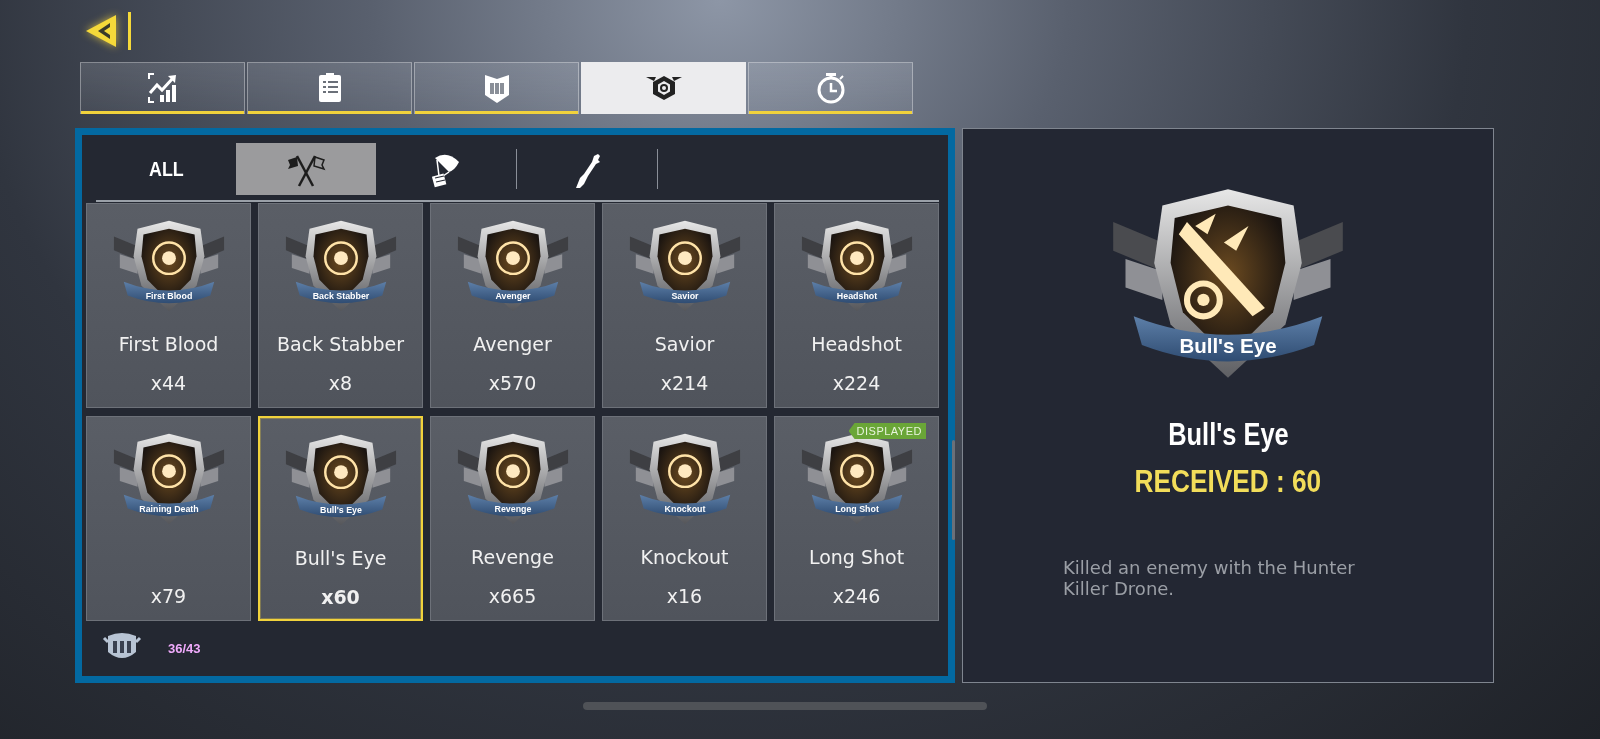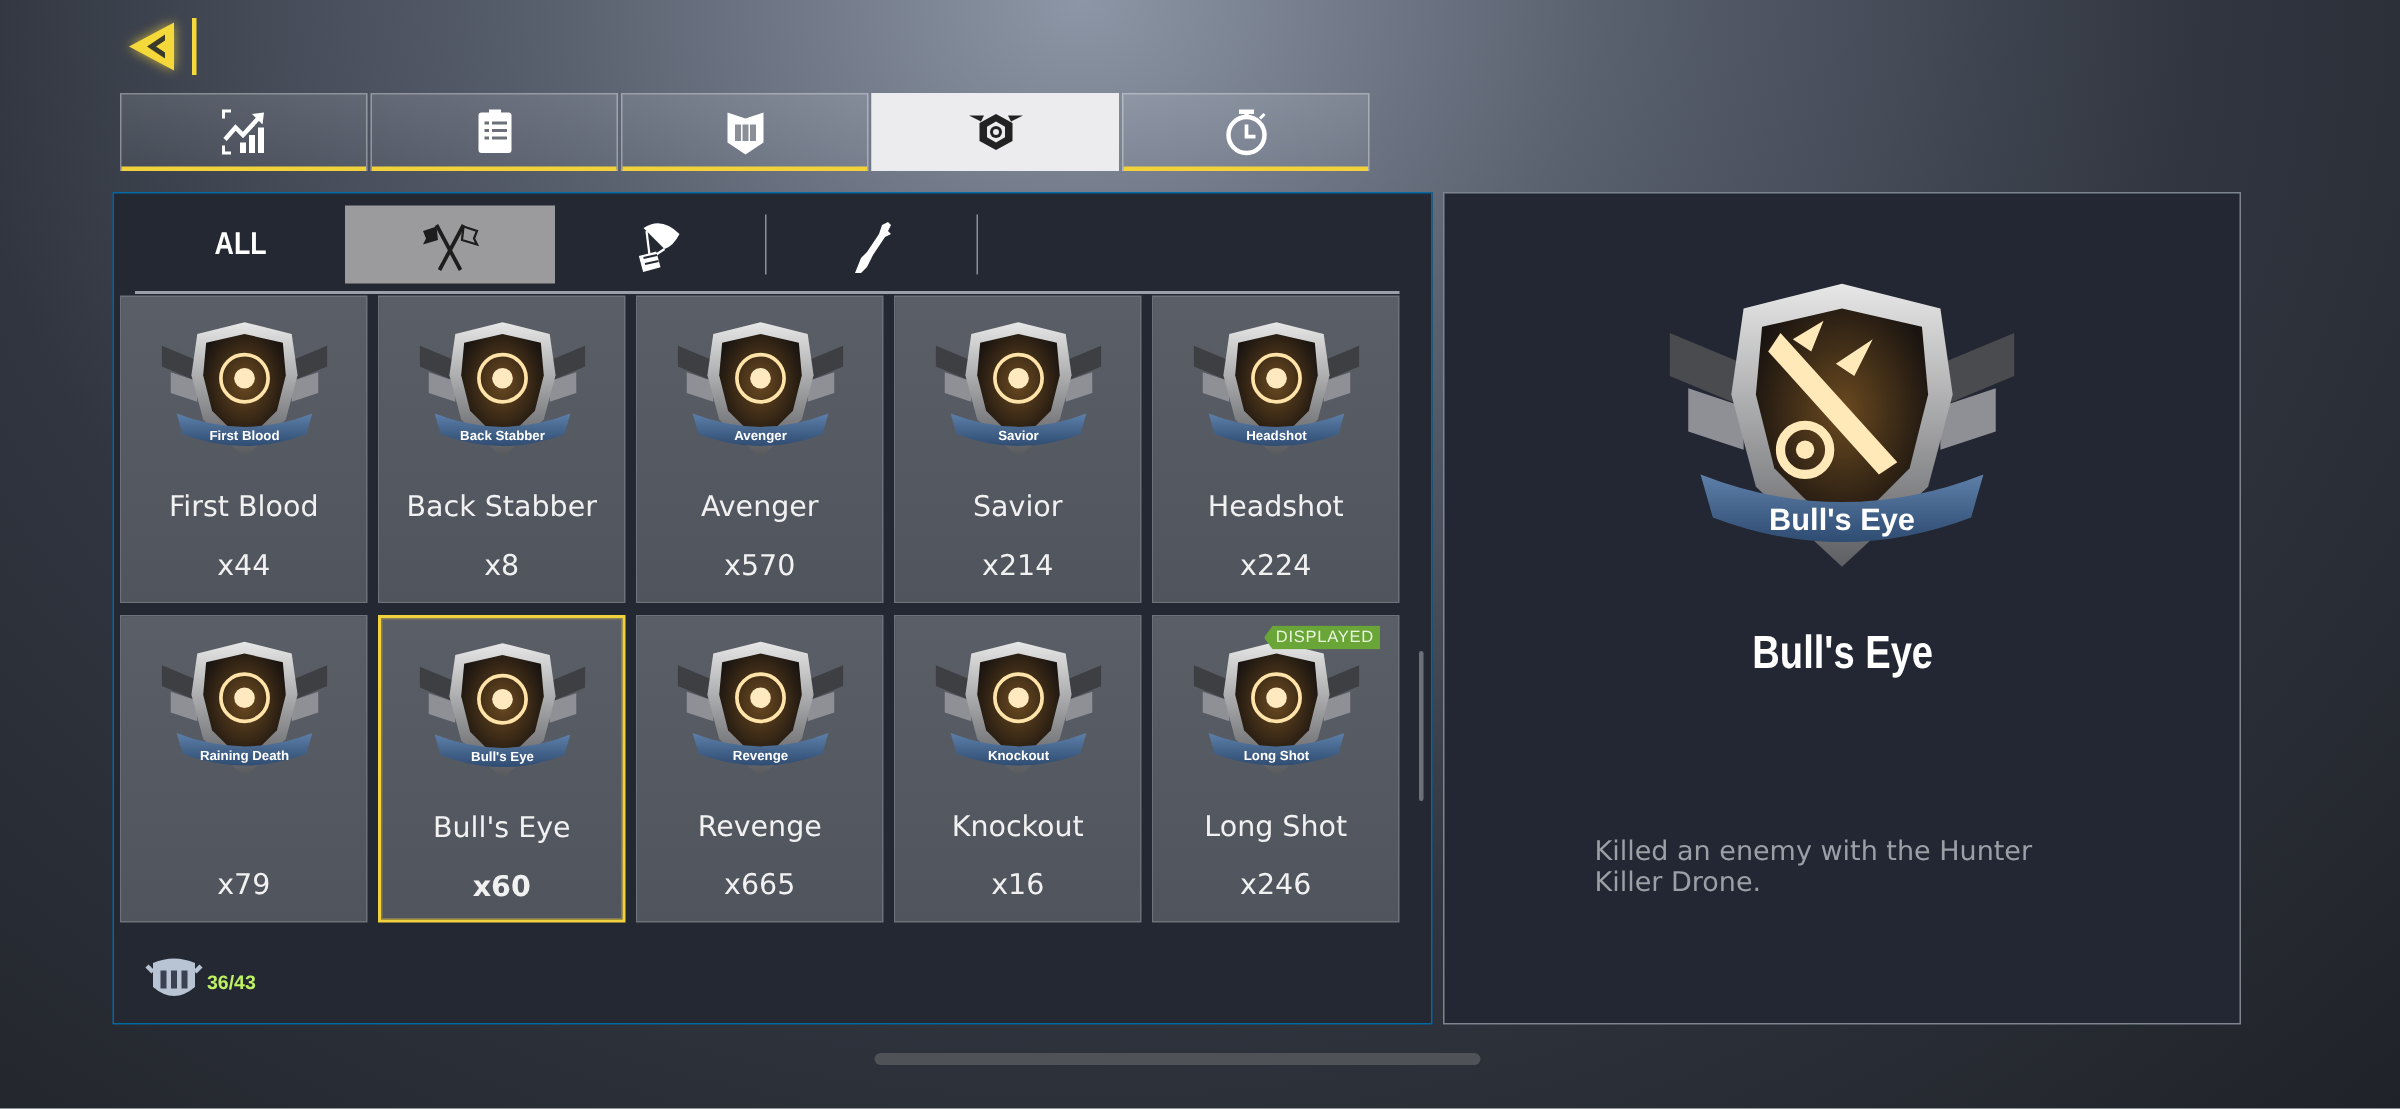--- a/index.html
+++ b/index.html
@@ -37,21 +37,21 @@
     display: flex; align-items: center; justify-content: center; position: relative; cursor: pointer;
   }
   .top-tab::after { content: ""; position: absolute; left: 0; right: 0; bottom: -1px; height: 3px; background: #f1d23c; }
   .top-tab.active { background: #ececee; border-color: #ececee; }
   .top-tab.active::after { display: none; }
   .top-tab svg { width: 34px; height: 34px; }
 
   
   .left-panel {
     position: absolute; left: 75px; top: 128px; width: 880px; height: 555px;
-    background: #242832; border: 1px solid #0369a1;
+    background: #242832; border: 7px solid #0369a1;
   }
   .sub-tabs { position: absolute; left: 14px; top: 8px; height: 52px; display: flex; align-items: center; }
   .sub-tab { height: 52px; display: flex; align-items: center; justify-content: center; cursor: pointer; }
   .sub-tab.all { width: 140px; }
   .sub-tab.all span { font-family: "Liberation Sans", sans-serif; font-weight: bold; font-size: 21px; color: #fff; transform: scaleX(0.85); display: inline-block; }
   .sub-tab.active { width: 140px; background: #9b9b9d; }
   .sub-tab.icon { width: 140px; }
   .sub-tab svg { width: 42px; height: 42px; }
   .sub-divider { width: 1px; height: 40px; background: #8a8f98; }
   .sub-underline { position: absolute; left: 14px; top: 65px; width: 843px; height: 2px; background: #9aa0a8; }
@@ -68,21 +68,21 @@
   .card .count { position: absolute; top: 168px; width: 100%; text-align: center; font-size: 19px; color: #f1f1f1; }
   .card.selected .count { font-weight: bold; }
   .displayed-badge {
     position: absolute; top: 6px; right: 12px; background: #6aa637; color: #e8f4dc;
     font-family: "Liberation Sans", sans-serif; font-size: 11px; font-weight: normal; padding: 2px 4px 2px 8px; letter-spacing: 0.5px;
     clip-path: polygon(6px 0, 100% 0, 100% 100%, 6px 100%, 0 50%);
   }
   .scroll-track { position: absolute; left: 870px; top: 305px; width: 3px; height: 100px; background: #6b7079; border-radius: 2px; }
   .footer { position: absolute; left: 18px; bottom: 10px; display: flex; align-items: center; }
   .footer svg { width: 44px; height: 36px; }
-  .footer span { margin-left: 0; font-family: "Liberation Sans", sans-serif; font-weight: bold; font-size: 13px; color: #bef264; }
+  .footer span { margin-left: 24px; font-family: "Liberation Sans", sans-serif; font-weight: bold; font-size: 13px; color: #f0abfc; }
 
   
   .right-panel {
     position: absolute; left: 962px; top: 128px; width: 532px; height: 555px;
     background: #232733; border: 1px solid #7f858f;
   }
   .detail-medal { position: absolute; left: 140px; top: 52px; width: 250px; height: 205px; }
   .detail-name { position: absolute; top: 288px; width: 100%; text-align: center; font-family: "Liberation Sans", sans-serif; font-weight: bold; font-size: 31px; color: #fff; }
   .detail-name span, .detail-received span { display: inline-block; transform: scaleX(0.82); }
   .detail-received { position: absolute; top: 334px; width: 100%; text-align: center; font-family: "Liberation Sans", sans-serif; font-weight: bold; font-size: 32px; color: #f2dd5a; }
@@ -390,20 +390,21 @@
     <polygon points="60,4 92,12 96,40 88,70 60,96 32,70 24,40 28,12" fill="url(#dsilver)"></polygon>
     <polygon points="60,12 86,18 88,40 82,64 60,86 38,64 32,40 34,18" fill="url(#dglow)"></polygon>
     <path d="M40 20 L78 62 L72 66 L36 26 Z" fill="#ffe9b8"></path>
     <path d="M44 22 L54 16 L50 26 Z M58 30 L70 22 L64 34 Z" fill="#ffe9b8"></path>
     <circle cx="48" cy="58" r="8" fill="none" stroke="#ffe9b8" stroke-width="3"></circle>
     <circle cx="48" cy="58" r="3" fill="#ffe9b8"></circle>
     <path d="M14 66 Q60 84 106 66 L102 80 Q60 96 18 80 Z" fill="url(#dribbon)"></path>
     <text x="60" y="84" text-anchor="middle" font-family="Liberation Sans, sans-serif" font-weight="bold" font-size="10" fill="#fff">Bull's Eye</text>
   </svg>
   <div class="detail-name"><span>Bull's Eye</span></div>
+  <div class="detail-received"><span>RECEIVED : 60</span></div>
   <div class="detail-desc">Killed an enemy with the Hunter Killer Drone.</div>
 </div>
 
 <div class="home-indicator"></div>
 
 <svg width="0" height="0" style="position:absolute">
   <defs>
     <linearGradient id="csilver" x1="0" y1="0" x2="0" y2="1">
         <stop offset="0" stop-color="#e7e7e7"></stop>
         <stop offset="1" stop-color="#55565a"></stop>

